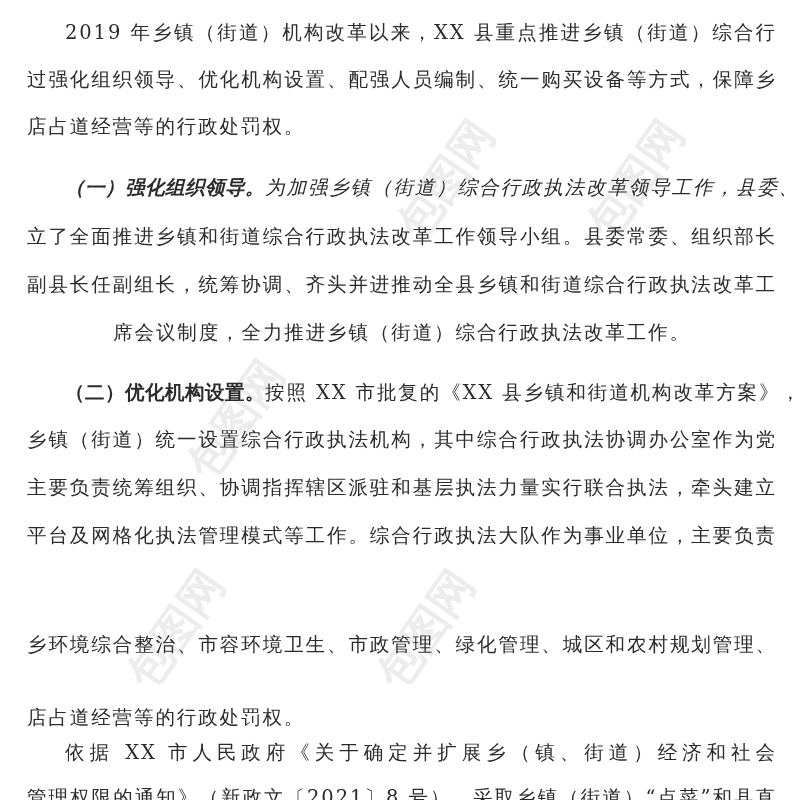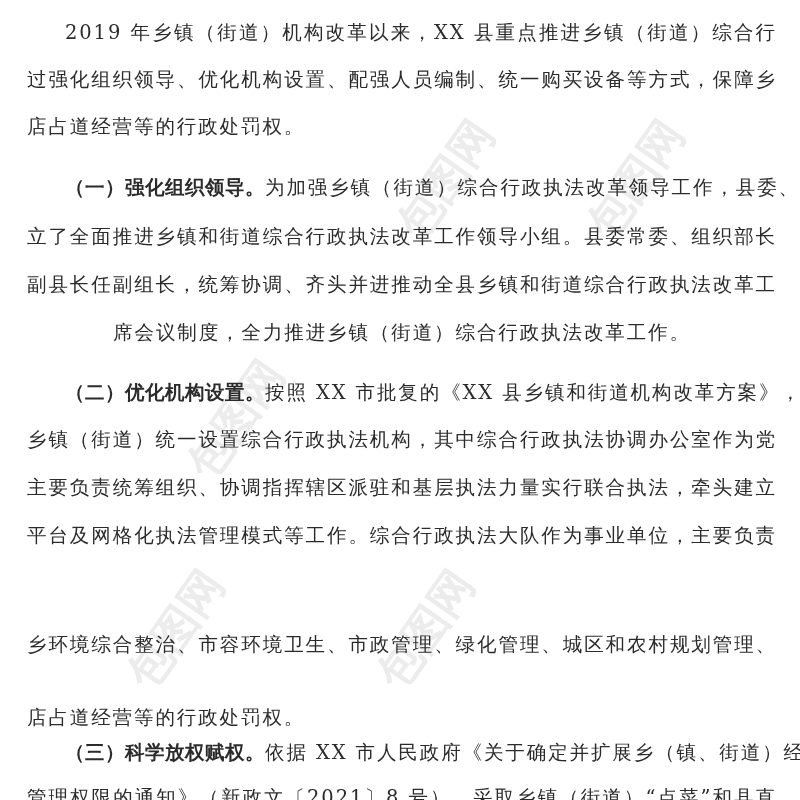--- a/index.html
+++ b/index.html
@@ -31,37 +31,36 @@
   <div class="wm" style="left:380px;top:150px;">包图网</div>
   <div class="wm" style="left:570px;top:150px;">包图网</div>
   <div class="wm" style="left:170px;top:390px;">包图网</div>
   <div class="wm" style="left:110px;top:600px;">包图网</div>
   <div class="wm" style="left:360px;top:600px;">包图网</div>
 
   <div class="line justify indent" style="top:21px;">2019 年乡镇（街道）机构改革以来，XX 县重点推进乡镇（街道）综合行政执法改革，通</div>
   <div class="line justify" style="top:68px;">过强化组织领导、优化机构设置、配强人员编制、统一购买设备等方式，保障乡镇（街道）综</div>
   <div class="line" style="top:115px;">店占道经营等的行政处罚权。</div>
 
-  <div class="line indent" style="top:176px; display:flex; justify-content:space-between;">
+  <div class="line indent" style="top:176px; display:flex; justify-content:space-between;font-style:italic;">
     <span class="bold">（一）强化组织领导。</span>
     <span style="flex:1; text-align:justify; text-align-last:justify;">为加强乡镇（街道）综合行政执法改革领导工作，县委、县政府成</span>
   </div>
   <div class="line justify" style="top:225px;">立了全面推进乡镇和街道综合行政执法改革工作领导小组。县委常委、组织部长任组长，分管</div>
   <div class="line justify" style="top:273px;">副县长任副组长，统筹协调、齐头并进推动全县乡镇和街道综合行政执法改革工作，并建立联</div>
   <div class="line" style="top:321px;text-align:center;">席会议制度，全力推进乡镇（街道）综合行政执法改革工作。</div>
 
   <div class="line indent" style="top:381px; display:flex; justify-content:space-between;">
     <span class="bold">（二）优化机构设置。</span>
     <span style="flex:1; text-align:justify; text-align-last:justify;">按照 XX 市批复的《XX 县乡镇和街道机构改革方案》，全县 XX 个</span>
   </div>
   <div class="line justify" style="top:428px;">乡镇（街道）统一设置综合行政执法机构，其中综合行政执法协调办公室作为党政内设机构，</div>
   <div class="line justify" style="top:476px;">主要负责统筹组织、协调指挥辖区派驻和基层执法力量实行联合执法，牵头建立综合行政执法</div>
   <div class="line justify" style="top:524px;">平台及网格化执法管理模式等工作。综合行政执法大队作为事业单位，主要负责行使辖区内城</div>
   <div class="line justify" style="top:633px;">乡环境综合整治、市容环境卫生、市政管理、绿化管理、城区和农村规划管理、无证商贩、商</div>
   <div class="line" style="top:706px;">店占道经营等的行政处罚权。</div>
 
   <div class="line indent" style="top:741px; display:flex; justify-content:space-between;">
-    <span class="bold">（三）科学放权赋权。</span>
     <span style="flex:1; text-align:justify; text-align-last:justify;">依据 XX 市人民政府《关于确定并扩展乡（镇、街道）经济和社会</span>
   </div>
   <div class="line justify" style="top:786px;">管理权限的通知》（新政文〔2021〕8 号），采取乡镇（街道）“点菜”和县直部门“端菜”</div>
 
 </div>
 
 </body></html>

